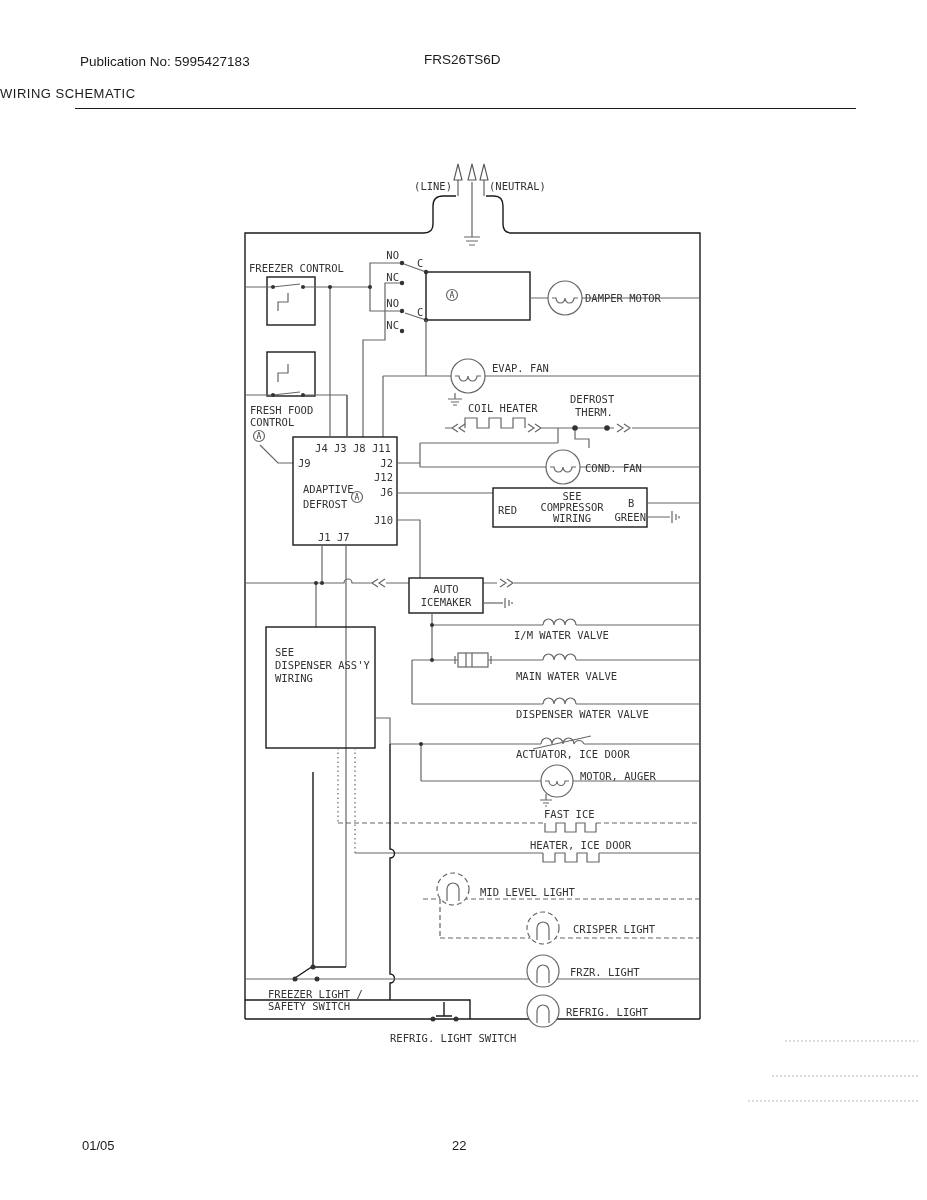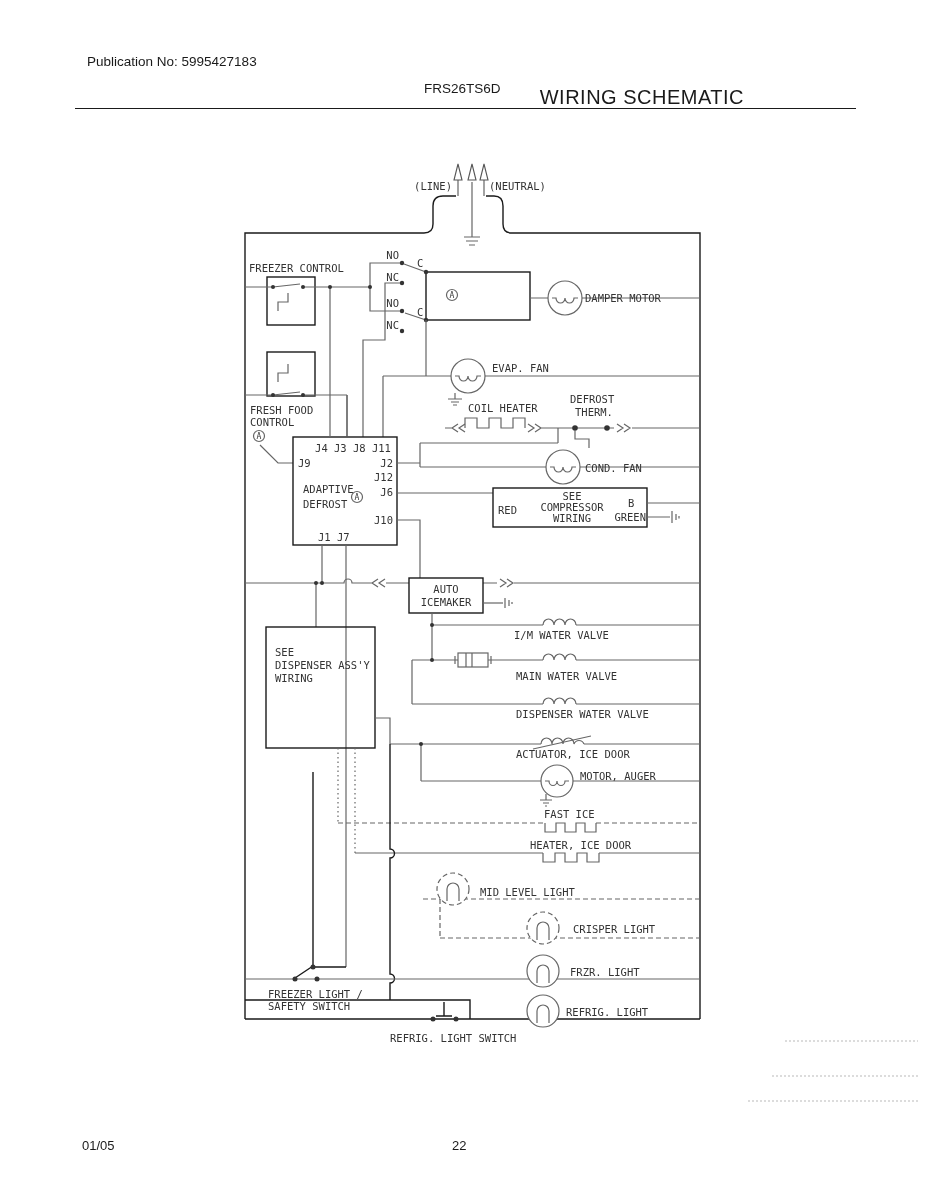--- a/index.html
+++ b/index.html
@@ -1,20 +1,20 @@
 <!DOCTYPE html>
 <html><head>
 <meta charset="utf-8">
 <style>
   html,body{margin:0;padding:0;background:#fff;}
   body{width:927px;height:1200px;position:relative;font-family:"Liberation Sans",sans-serif;overflow:hidden;}
   .hdr{position:absolute;color:#1a1a1a;font-size:13.5px;}
-  .pub{left:87px;top:54px;}
-  .model{left:424px;top:52px;margin-top:29px;}
-  .title{left:0;top:86px;width:744px;text-align:right;font-size:20px;letter-spacing:.5px;}
+  .pub{left:80px;top:54px;}
+  .model{left:424px;top:52px;}
+  .title{left:0;top:86px;width:744px;text-align:left;font-size:13px;letter-spacing:.5px;}
   .rule{position:absolute;left:75px;top:108px;width:781px;height:0;border-top:1.4px solid #1a1a1a;}
   .ftr{position:absolute;color:#1a1a1a;font-size:13px;top:1138px;}
   .date{left:82px;} .pageno{left:452px;text-align:right;}
   svg{position:absolute;left:0;top:0;}
   .lbl{font-family:"DejaVu Sans Mono",monospace;font-size:10.5px;fill:#333;}
   .lbl-s{font-family:"DejaVu Sans Mono",monospace;font-size:8px;fill:#333;}
   .g{stroke:#666;stroke-width:1.2;fill:none;}
   .k{stroke:#1a1a1a;stroke-width:1.4;fill:none;}
   .dash{stroke-dasharray:5,3;}
   .faint{stroke:#b9b9b9;stroke-width:1;stroke-dasharray:2,2;fill:none;}

